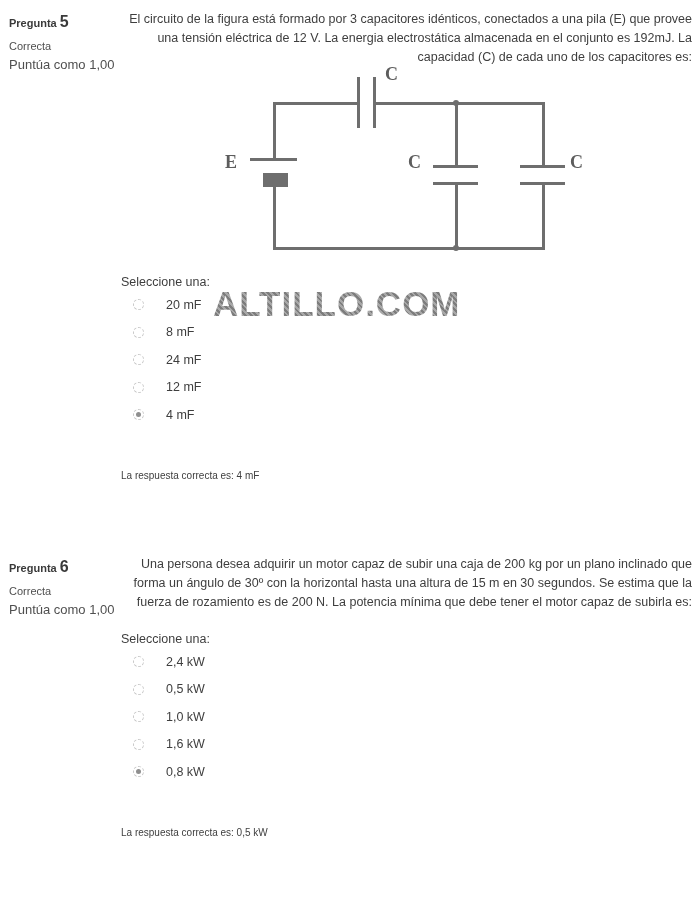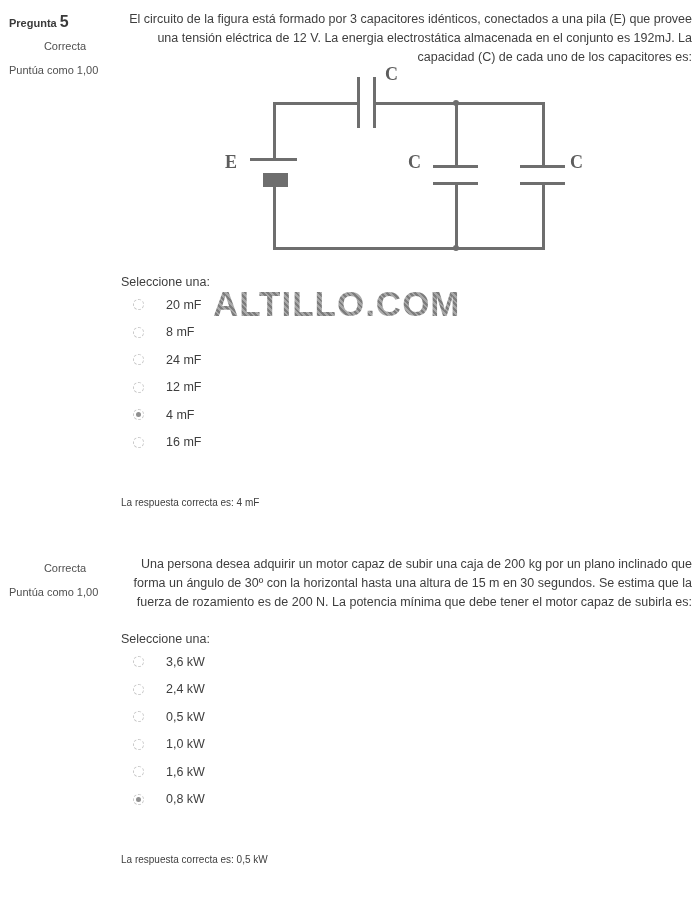--- a/index.html
+++ b/index.html
@@ -5,22 +5,22 @@
   * { margin:0; padding:0; box-sizing:border-box; }
   html,body { background:#ffffff; }
   .page {
     position:relative; width:700px; height:905px; background:#ffffff;
     font-family:"Liberation Sans", sans-serif; color:#3e3e3e; overflow:hidden;
   }
   .question { position:absolute; left:0; width:700px; display:flex; }
   .q-info { width:121px; padding-left:9px; flex:0 0 121px; color:#4a4a4a; }
   .q-no { font-size:11px; font-weight:bold; color:#3a3a3a; padding-top:5px; }
   .q-num { font-size:16px; font-weight:bold; }
-  .q-status { font-size:11px; margin-top:9px; color:#4f4f4f;text-align:center; }
-  .q-grade { font-size:11px; margin-top:12px; color:#4f4f4f; }
+  .q-status { font-size:11px; margin-top:9px; color:#4f4f4f; }
+  .q-grade { font-size:13px; margin-top:5px; color:#4f4f4f; }
   .q-content { flex:1; padding-right:8px; }
   .q-text { font-size:12.5px; line-height:19px; margin-top:2px; max-width:575px; color:#3e3e3e;text-align:right; }
 
   
   .circuit { position:relative; width:382px; height:192px; margin-left:104px; margin-top:-4px; }
   .wire { position:absolute; background:#6e6e6e; }
   .cap-label { position:absolute; font-family:"Liberation Serif", serif; font-weight:bold;
                font-size:18px; color:#5d5d5d; }
   .junction { position:absolute; width:6px; height:6px; background:#6e6e6e; border-radius:50%; }
   .batt-neg { position:absolute; background:#6e6e6e; }
@@ -114,46 +114,42 @@
           <span class="option-label">24 mF</span>
         </div>
         <div class="option-row">
           <span class="radio"></span>
           <span class="option-label">12 mF</span>
         </div>
         <div class="option-row">
           <span class="radio selected"></span>
           <span class="option-label">4 mF</span>
         </div>
-        <div class="option-row">
-          <span class="radio"></span>
-          <span class="option-label">16 mF</span>
-        </div>
       </div>
 
       <div class="answer">La respuesta correcta es: 4 mF</div>
     </div>
   </section>
 
   <section class="question" style="top:553px;">
     <aside class="q-info">
+      <div class="q-no">
+        <span>Pregunta</span>
+        <span class="q-num">6</span>
+      </div>
       <div class="q-status">Correcta</div>
       <div class="q-grade">Puntúa como 1,00</div>
     </aside>
 
     <div class="q-content">
       <p class="q-text">Una persona desea adquirir un motor capaz de subir una caja de 200 kg por un plano inclinado que forma un ángulo de 30º con la horizontal hasta una altura de 15 m en 30 segundos. Se estima que la fuerza de rozamiento es de 200 N. La potencia mínima que debe tener el motor capaz de subirla es:</p>
 
       <div class="select-label">Seleccione una:</div>
 
       <div class="options">
-        <div class="option-row">
-          <span class="radio"></span>
-          <span class="option-label">3,6 kW</span>
-        </div>
         <div class="option-row">
           <span class="radio"></span>
           <span class="option-label">2,4 kW</span>
         </div>
         <div class="option-row">
           <span class="radio"></span>
           <span class="option-label">0,5 kW</span>
         </div>
         <div class="option-row">
           <span class="radio"></span>

